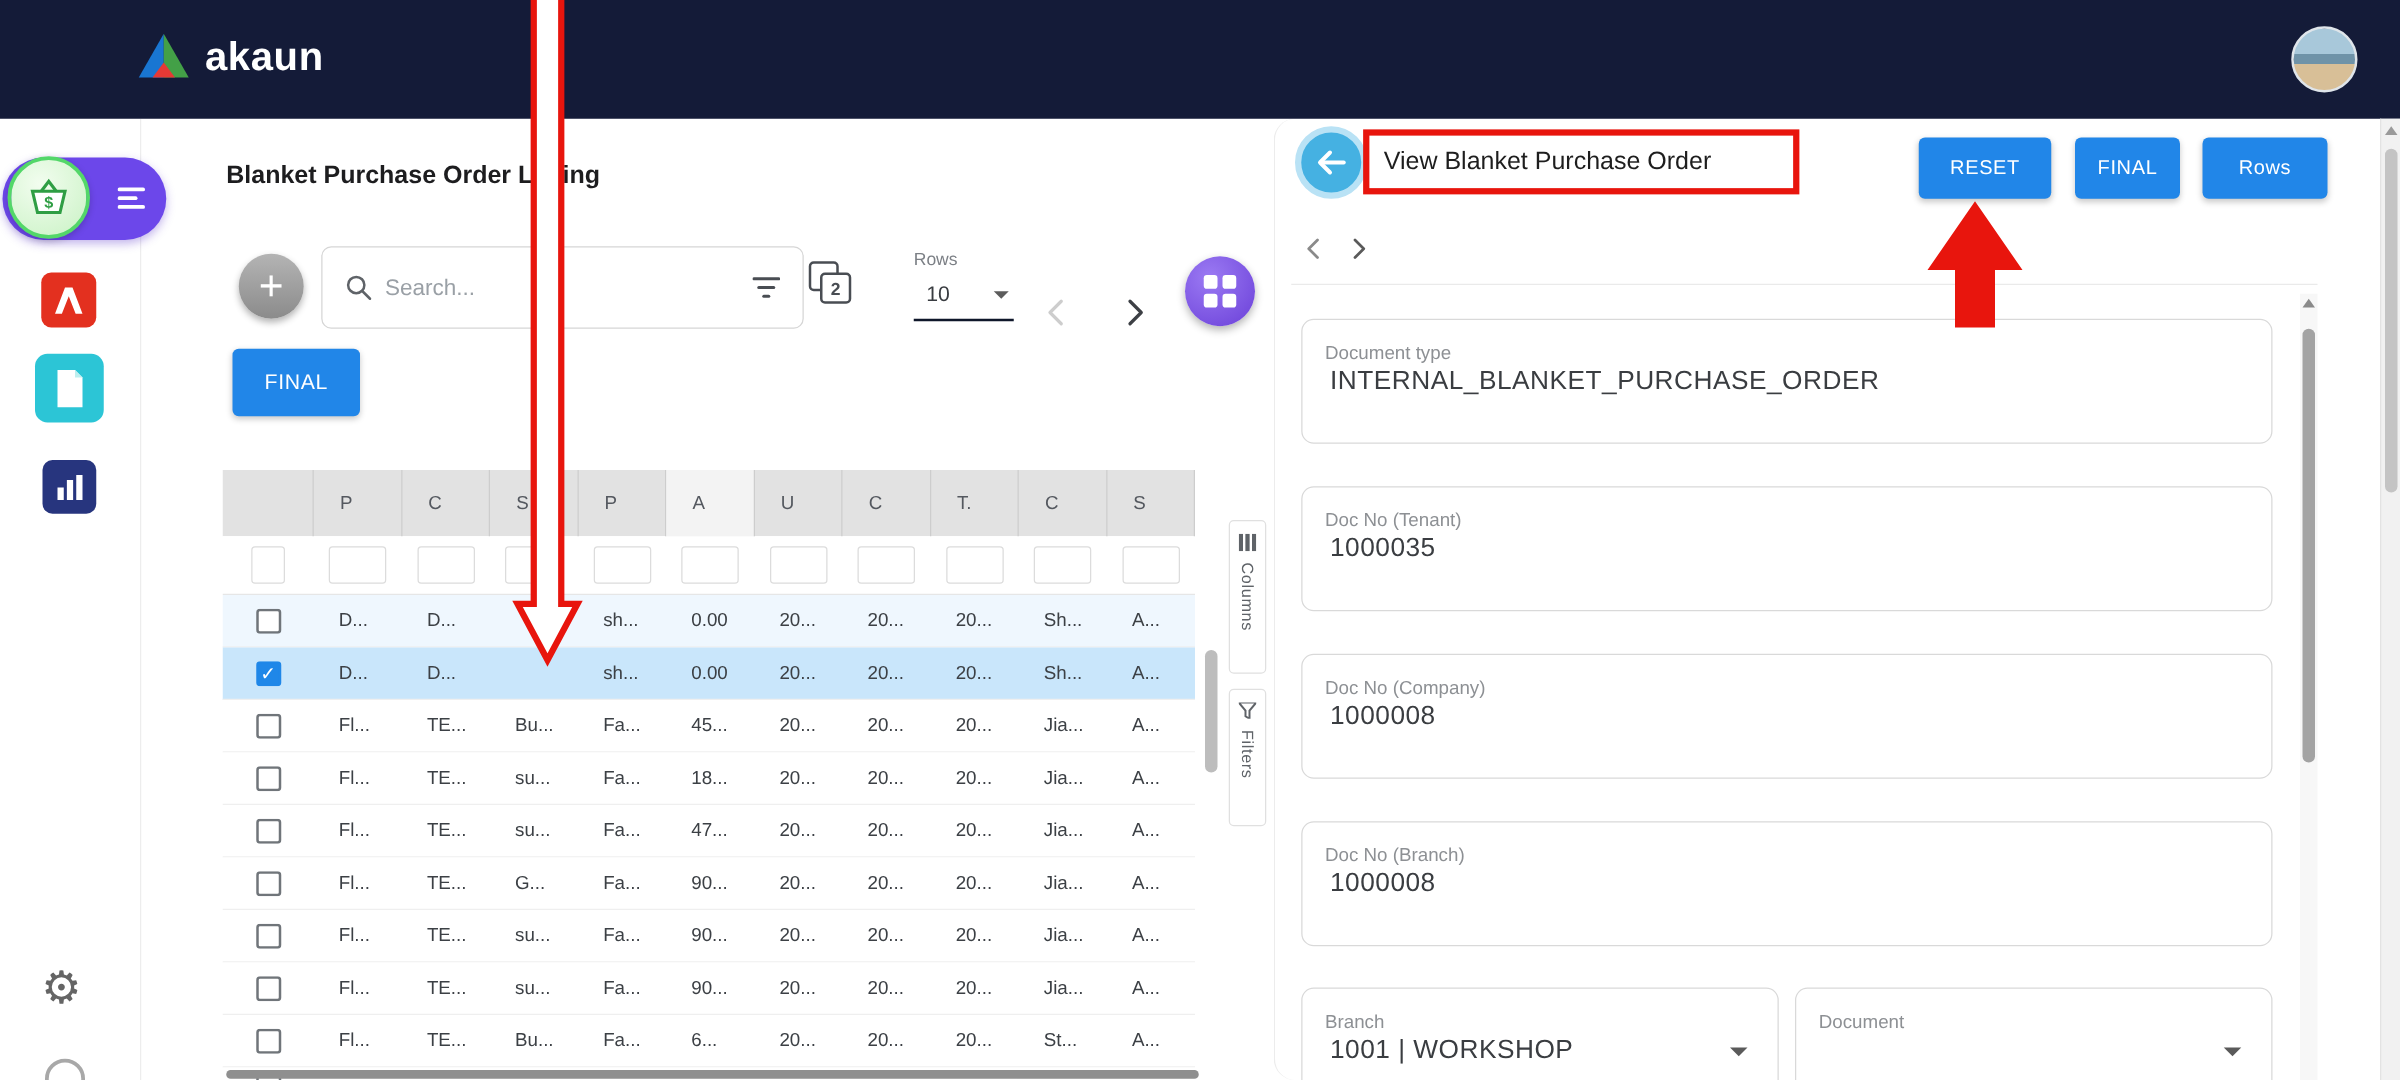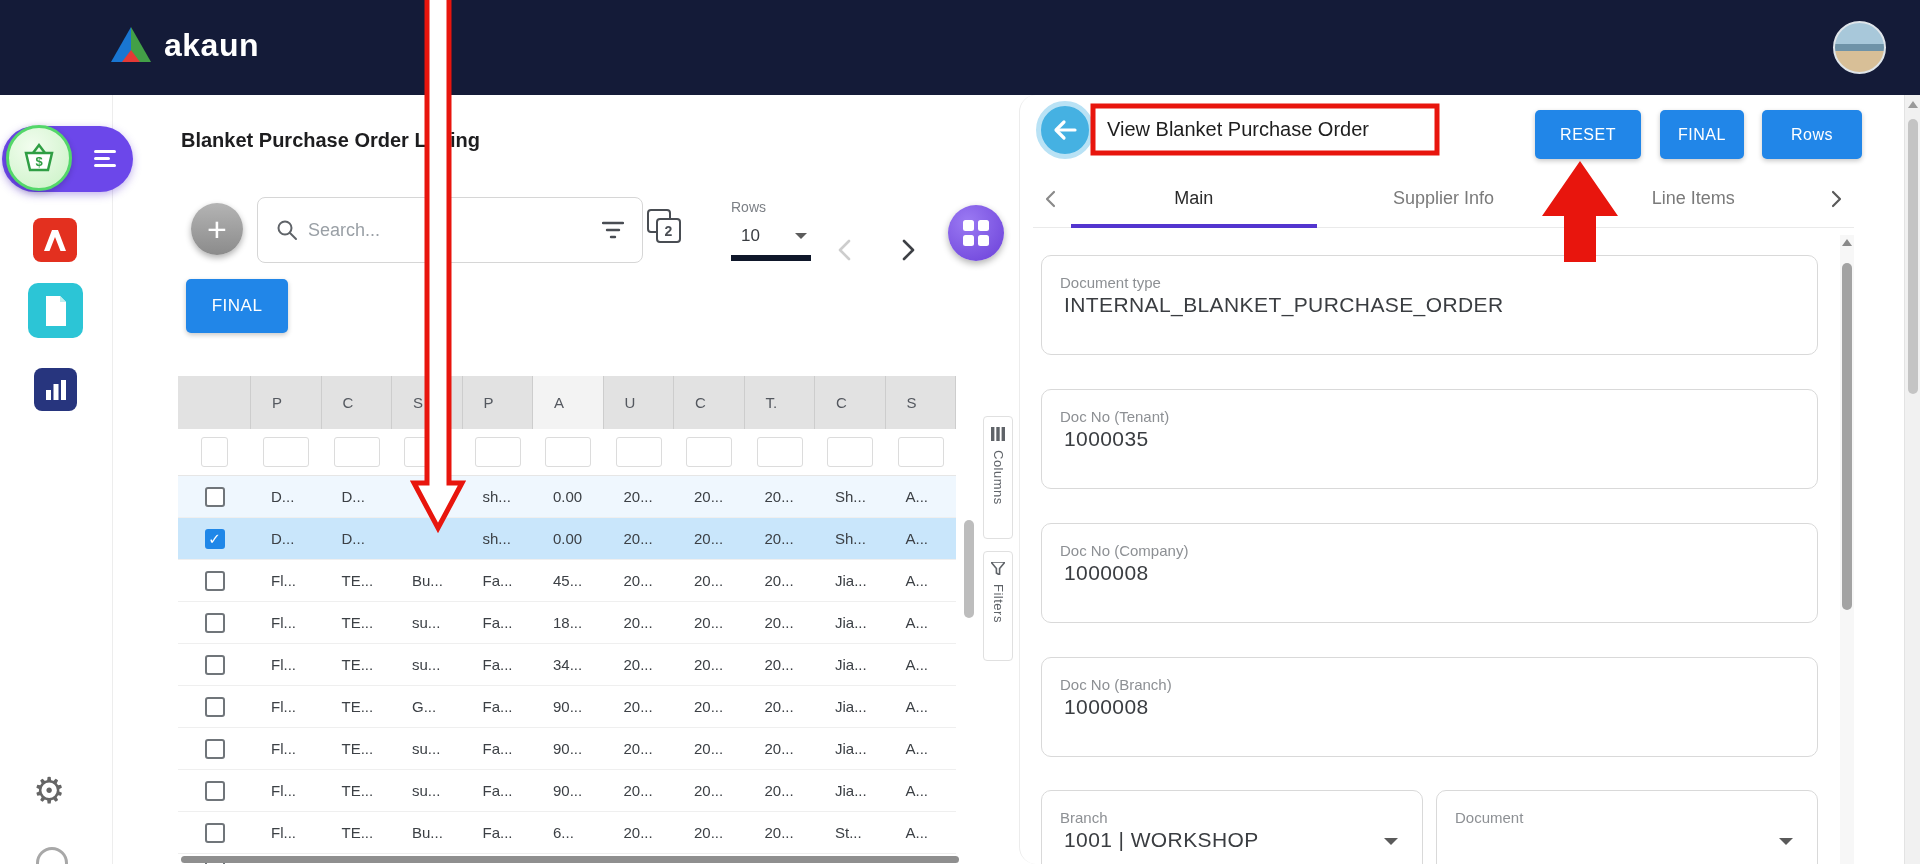--- a/index.html
+++ b/index.html
@@ -36,21 +36,21 @@
     background:linear-gradient(180deg,#b4b4b4,#8b8b8b);box-shadow:0 3px 6px rgba(0,0,0,.3);
     color:#fff;font-size:34px;font-weight:300;display:flex;align-items:center;justify-content:center;cursor:pointer;line-height:0;}
   .search-box{position:absolute;left:144px;top:102px;width:386px;height:66px;border:1px solid #d6d6d6;border-radius:8px;background:#fff;display:flex;align-items:center;padding:0 18px;gap:10px;}
   .search-box input{flex:1;border:none;outline:none;font-size:18px;color:#333;background:transparent;min-width:0;}
   .search-box input::placeholder{color:#9aa0a6;}
   .pages-icon{position:absolute;left:534px;top:114px;width:36px;height:36px;cursor:pointer;}
   .pages-icon .back-sq{position:absolute;left:0;top:0;width:24px;height:24px;border:2px solid #494d53;border-radius:4px;}
   .pages-icon .front-sq{position:absolute;left:9px;top:9px;width:25px;height:25px;border:2px solid #494d53;border-radius:4px;background:#fff;font-size:14px;font-weight:bold;color:#494d53;display:flex;align-items:center;justify-content:center;}
   .rows-control{position:absolute;left:618px;top:104px;width:80px;}
   .rows-label{font-size:14px;color:#7b7f85;}
-  .rows-select{margin-top:9px;display:flex;align-items:center;justify-content:space-between;border-bottom:6px solid #0f172a;padding:2px 4px 9px 10px;font-size:17px;color:#393c41;cursor:pointer;}
+  .rows-select{margin-top:9px;display:flex;align-items:center;justify-content:space-between;border-bottom:2px solid #0f172a;padding:2px 4px 9px 10px;font-size:17px;color:#393c41;cursor:pointer;}
   .caret-down{width:0;height:0;border-left:6px solid transparent;border-right:6px solid transparent;border-top:6px solid #5c5c5c;}
   .pager{position:absolute;top:133px;width:44px;height:44px;display:flex;align-items:center;justify-content:center;cursor:pointer;}
   .pager.prev{left:711px;}
   .pager.next{left:772px;}
   .apps-btn{position:absolute;left:835px;top:110px;width:56px;height:56px;border-radius:50%;
     background:radial-gradient(circle at 35% 30%,#9b7af3,#6a3fd8);box-shadow:0 3px 7px rgba(0,0,0,.3);
     display:flex;align-items:center;justify-content:center;cursor:pointer;}
   .apps-grid{display:grid;grid-template-columns:11px 11px;gap:4px;}
   .apps-grid i{width:11px;height:11px;background:#fff;border-radius:2.5px;display:block;}
   .btn-blue{background:#2186e8;color:#fff;border:none;border-radius:5px;font-weight:normal;letter-spacing:.5px;
@@ -336,21 +336,21 @@
             <div class="t-cell">A...</div>
           </div>
           <div class="t-row">
             <div class="t-cell check-col">
               <div class="checkbox"></div>
             </div>
             <div class="t-cell">Fl...</div>
             <div class="t-cell">TE...</div>
             <div class="t-cell">su...</div>
             <div class="t-cell">Fa...</div>
-            <div class="t-cell">34...</div>
+            <div class="t-cell">47...</div>
             <div class="t-cell">20...</div>
             <div class="t-cell">20...</div>
             <div class="t-cell">20...</div>
             <div class="t-cell">Jia...</div>
             <div class="t-cell">A...</div>
           </div>
           <div class="t-row">
             <div class="t-cell check-col">
               <div class="checkbox"></div>
             </div>
@@ -449,25 +449,20 @@
     <button class="btn-blue action-btn btn-reset">RESET</button>
     <button class="btn-blue action-btn btn-final">FINAL</button>
     <button class="btn-blue action-btn btn-save">Rows</button>
 
     <div class="tabs-row">
       <div class="tab-chevron">
         <svg width="20" height="20" viewBox="0 0 20 20">
           <polyline points="13,3 6,10 13,17" fill="none" stroke="#8a8a8a" stroke-width="2.2" stroke-linecap="round" stroke-linejoin="round"></polyline>
         </svg>
       </div>
-      <div class="tabs">
-          <div class="tab active">Main</div>
-          <div class="tab">Supplier Info</div>
-          <div class="tab">Line Items</div>
-        </div>
       <div class="tab-chevron">
         <svg width="20" height="20" viewBox="0 0 20 20">
           <polyline points="7,3 14,10 7,17" fill="none" stroke="#5a5a5a" stroke-width="2.2" stroke-linecap="round" stroke-linejoin="round"></polyline>
         </svg>
       </div>
     </div>
 
     <div class="detail-fields">
         <div class="field" style="top: 160px;">
           <span class="field-label">Document type</span>

